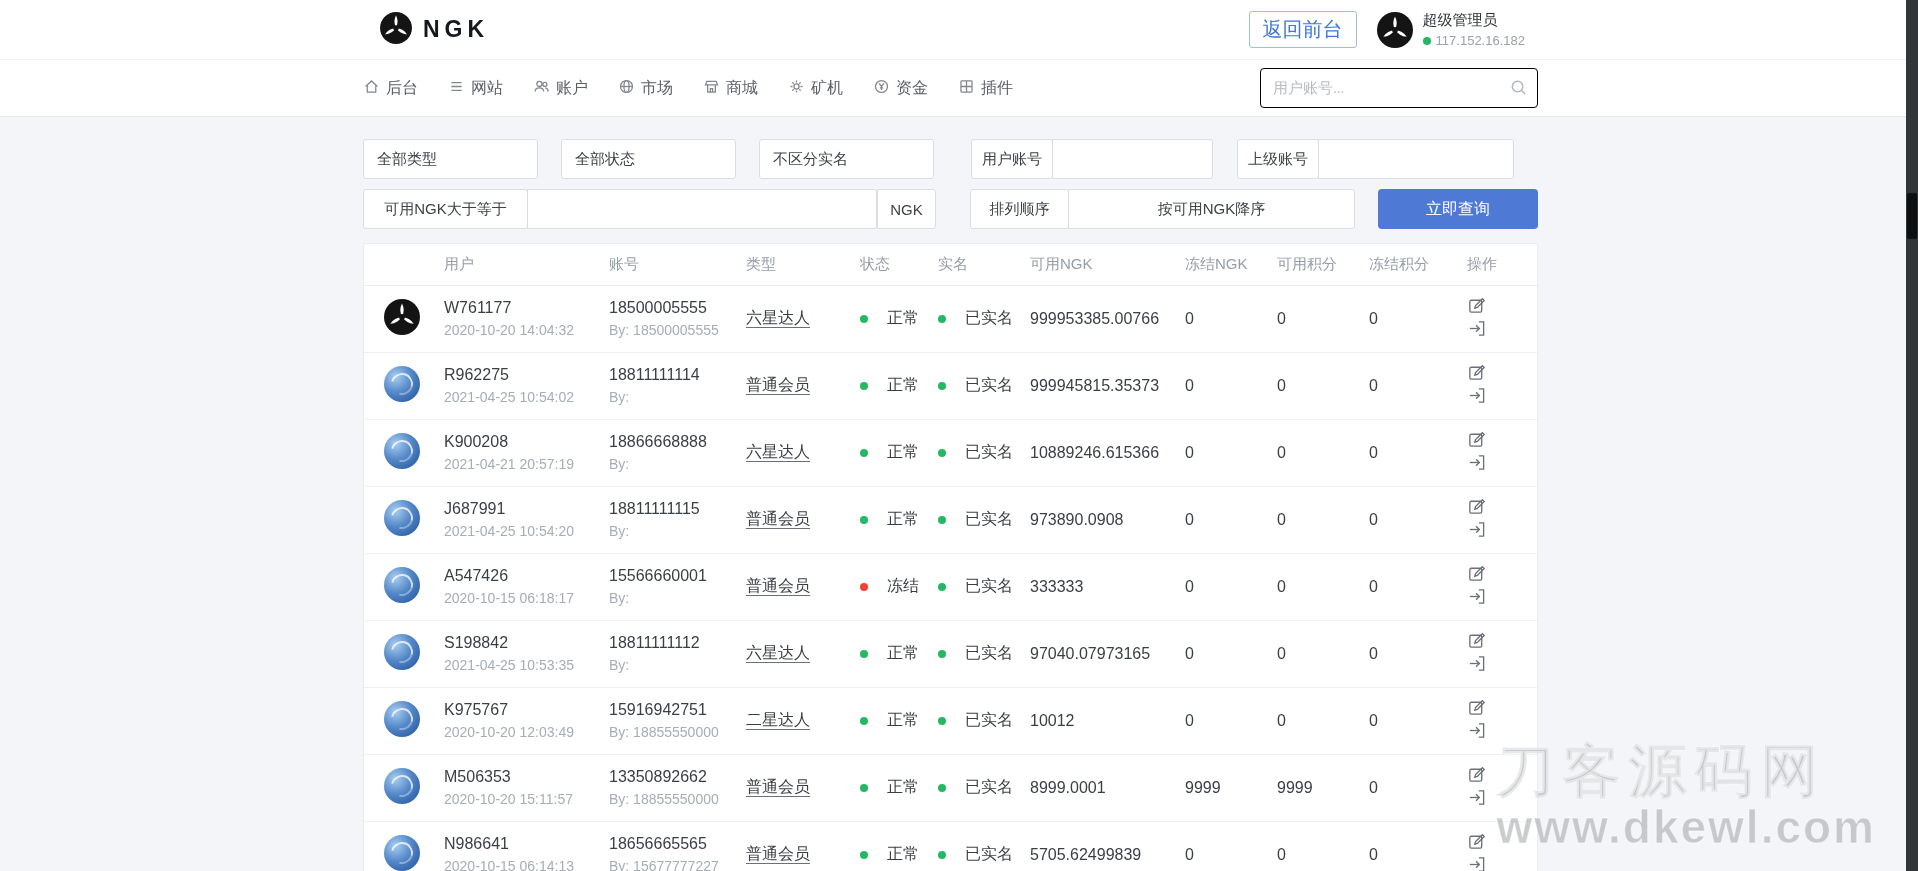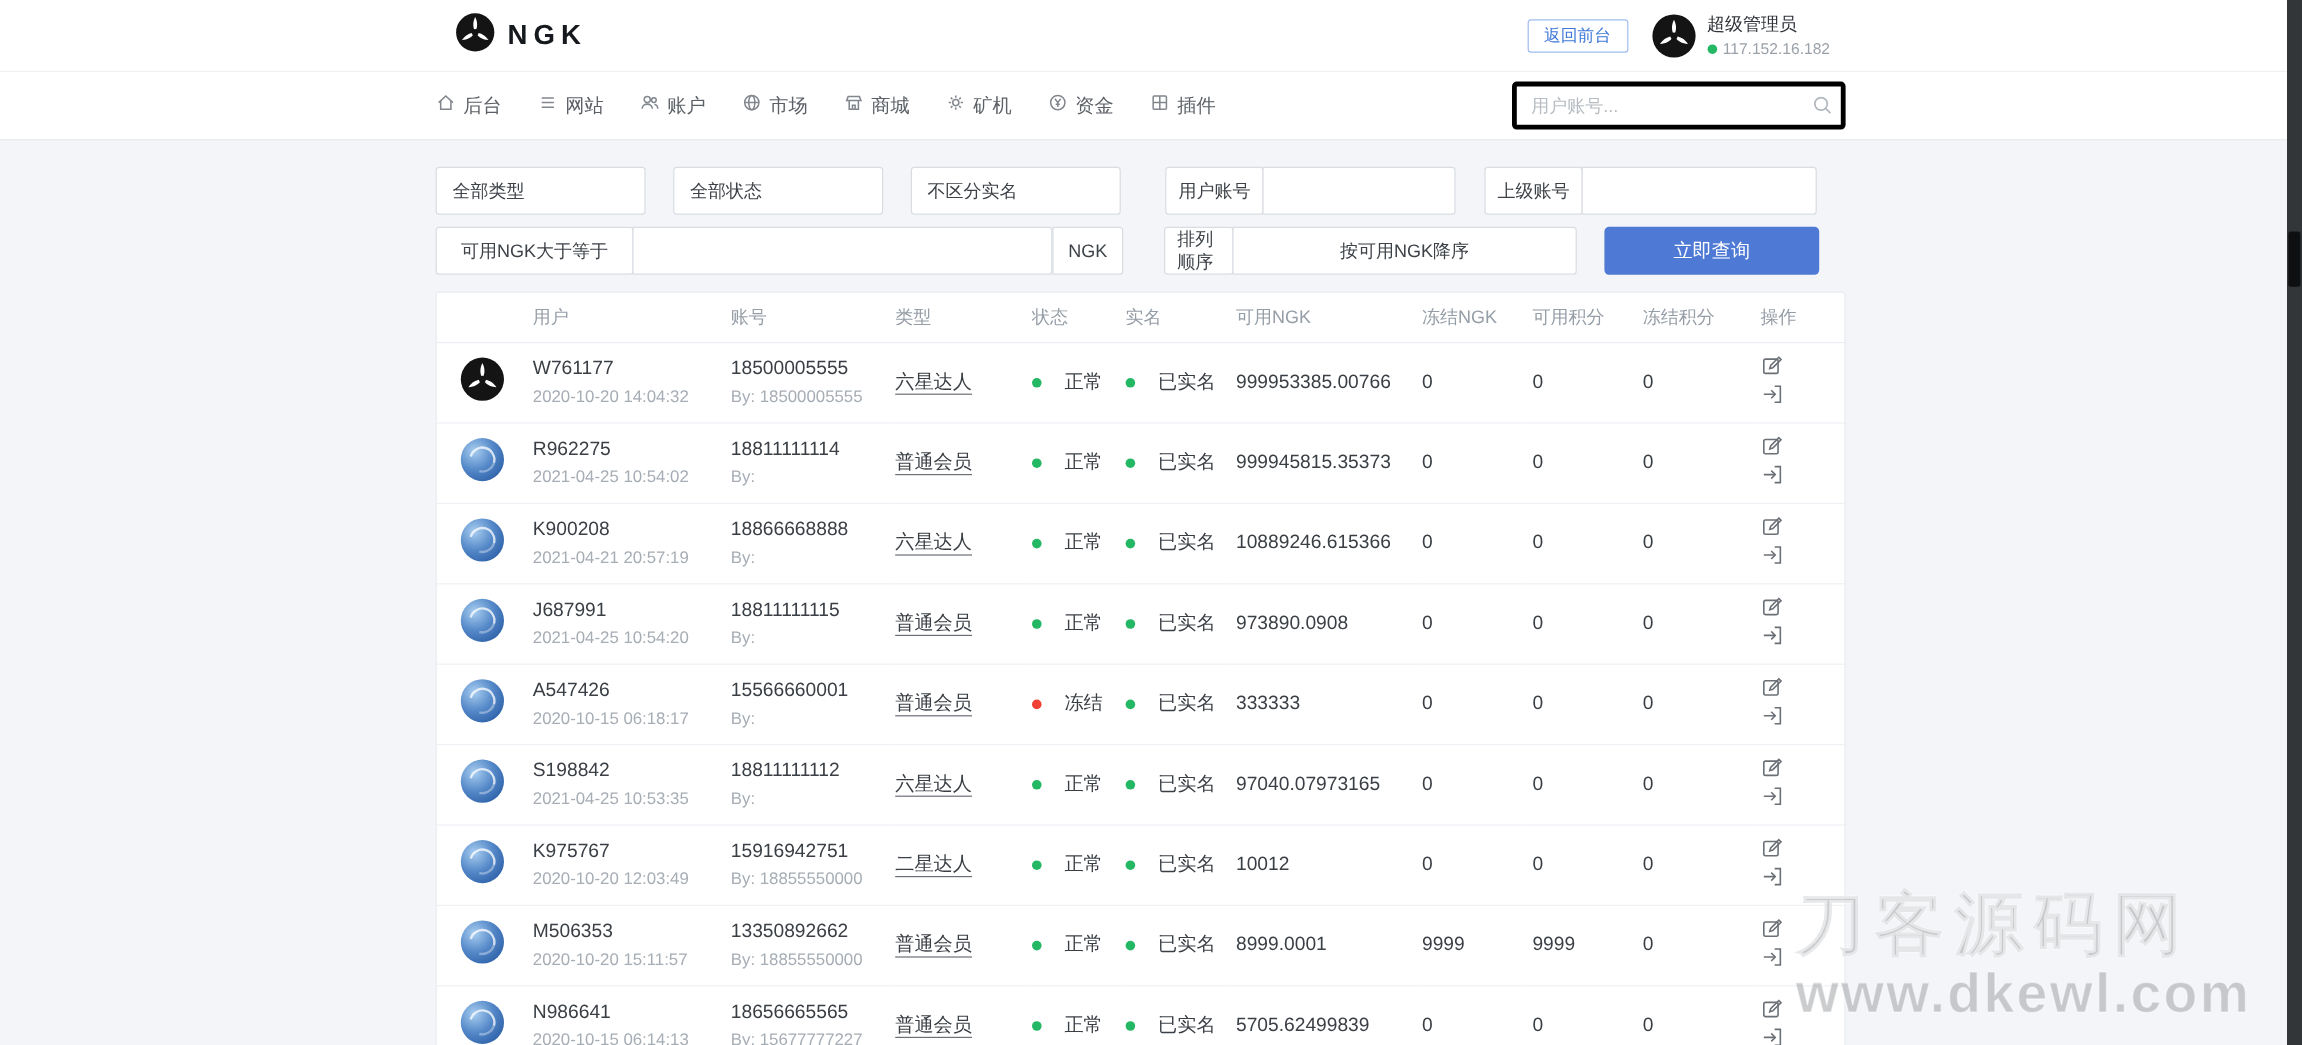--- a/index.html
+++ b/index.html
@@ -10,40 +10,40 @@
   }
   .shell { width:1175px; margin-left:363px; }
 
   
   .topbar { background:#fff; height:60px; border-bottom:1px solid #f0f1f3; }
   .topbar-inner { display:flex; align-items:center; height:100%; padding:0 13px 0 16px; }
   .brand { display:flex; align-items:center; gap:10px; }
   .brand-text { font-size:23px; font-weight:bold; letter-spacing:5px; color:#15181c; }
   .top-right { margin-left:auto; display:flex; align-items:center; gap:20px; }
   .back-btn {
-    background:#fff; border:1px solid #9dbdf0; color:#3e78d8; font-size:14px;
+    background:#fff; border:1px solid #9dbdf0; color:#3e78d8; font-size:20px;
     padding:4px 13px; border-radius:3px; cursor:pointer; font-family:inherit;
   }
   .admin-block { display:flex; align-items:center; gap:10px; }
   .admin-meta { display:flex; flex-direction:column; gap:3px; }
   .admin-name { font-size:15px; color:#2f3338; }
   .admin-ip { font-size:13px; color:#9aa1a9; display:flex; align-items:center; gap:5px; }
   .dot { display:inline-block; width:8px; height:8px; border-radius:50%; }
   .dot-online { background:#25b864; }
 
   
   .navbar { background:#fff; height:57px; border-bottom:1px solid #e6e9ec; }
   .navbar-inner { display:flex; align-items:center; height:100%; }
   .nav-items { display:flex; align-items:center; gap:30px; }
   .nav-item { display:flex; align-items:center; gap:6px; color:#5c6167; font-size:16px; cursor:pointer; }
   .nav-item svg { stroke:#82878e; }
   .nav-search { margin-left:auto; position:relative; width:278px; }
   .nav-search input {
-    width:100%; height:40px; border:4px solid #000000; border-radius:4px;
-    padding:0 36px 0 12px; font-size:15px; color:#333; font-family:Liberation Sans, sans-serif; outline:none;
+    width:100%; height:40px; border:1px solid #000000; border-radius:4px;
+    padding:0 36px 0 12px; font-size:15px; color:#333; font-family:Liberation Serif, serif; outline:none;
   }
   .nav-search input::placeholder { color:#b6bcc2; }
   .nav-search .search-ic { position:absolute; right:10px; top:10px; }
 
   
   .main { padding-top:22px; }
   .filter-row { display:flex; align-items:center; margin-bottom:10px; }
   .fbox {
     height:40px; background:#fff; border:1px solid #d9dde2; border-radius:3px;
     font-size:15px; color:#3d4248; display:flex; align-items:center;
@@ -56,21 +56,21 @@
     height:40px; background:#fff; border:1px solid #d9dde2; border-radius:0 3px 3px 0;
     padding:0 10px; font-size:15px; font-family:inherit; outline:none; min-width:0;
   }
   .grp-user { width:242px; margin-left:14px; margin-right:24px; }
   .grp-user input, .grp-parent input { flex:1; }
   .grp-parent { width:277px; }
   .addon-ngk-label { width:165px; }
   .ngk-input { width:350px; }
   .addon-ngk-unit { width:59px; border-radius:0 3px 3px 0; }
   .grp-order { margin-left:34px; }
-  .addon-order { width:58px; }
+  .addon-order { width:99px; }
   .order-select { width:287px; justify-content:center; cursor:pointer; border-radius:0 3px 3px 0; }
   .query-btn {
     margin-left:23px; width:179px; height:40px; background:#4e79d4; color:#fff;
     border:none; border-radius:4px; font-size:16px; cursor:pointer; font-family:inherit;
   }
 
   
   .card { background:#fff; border:1px solid #e9ecf1; border-radius:3px; margin-top:14px; }
   table { width:100%; border-collapse:collapse; table-layout:fixed; }
   thead th {

